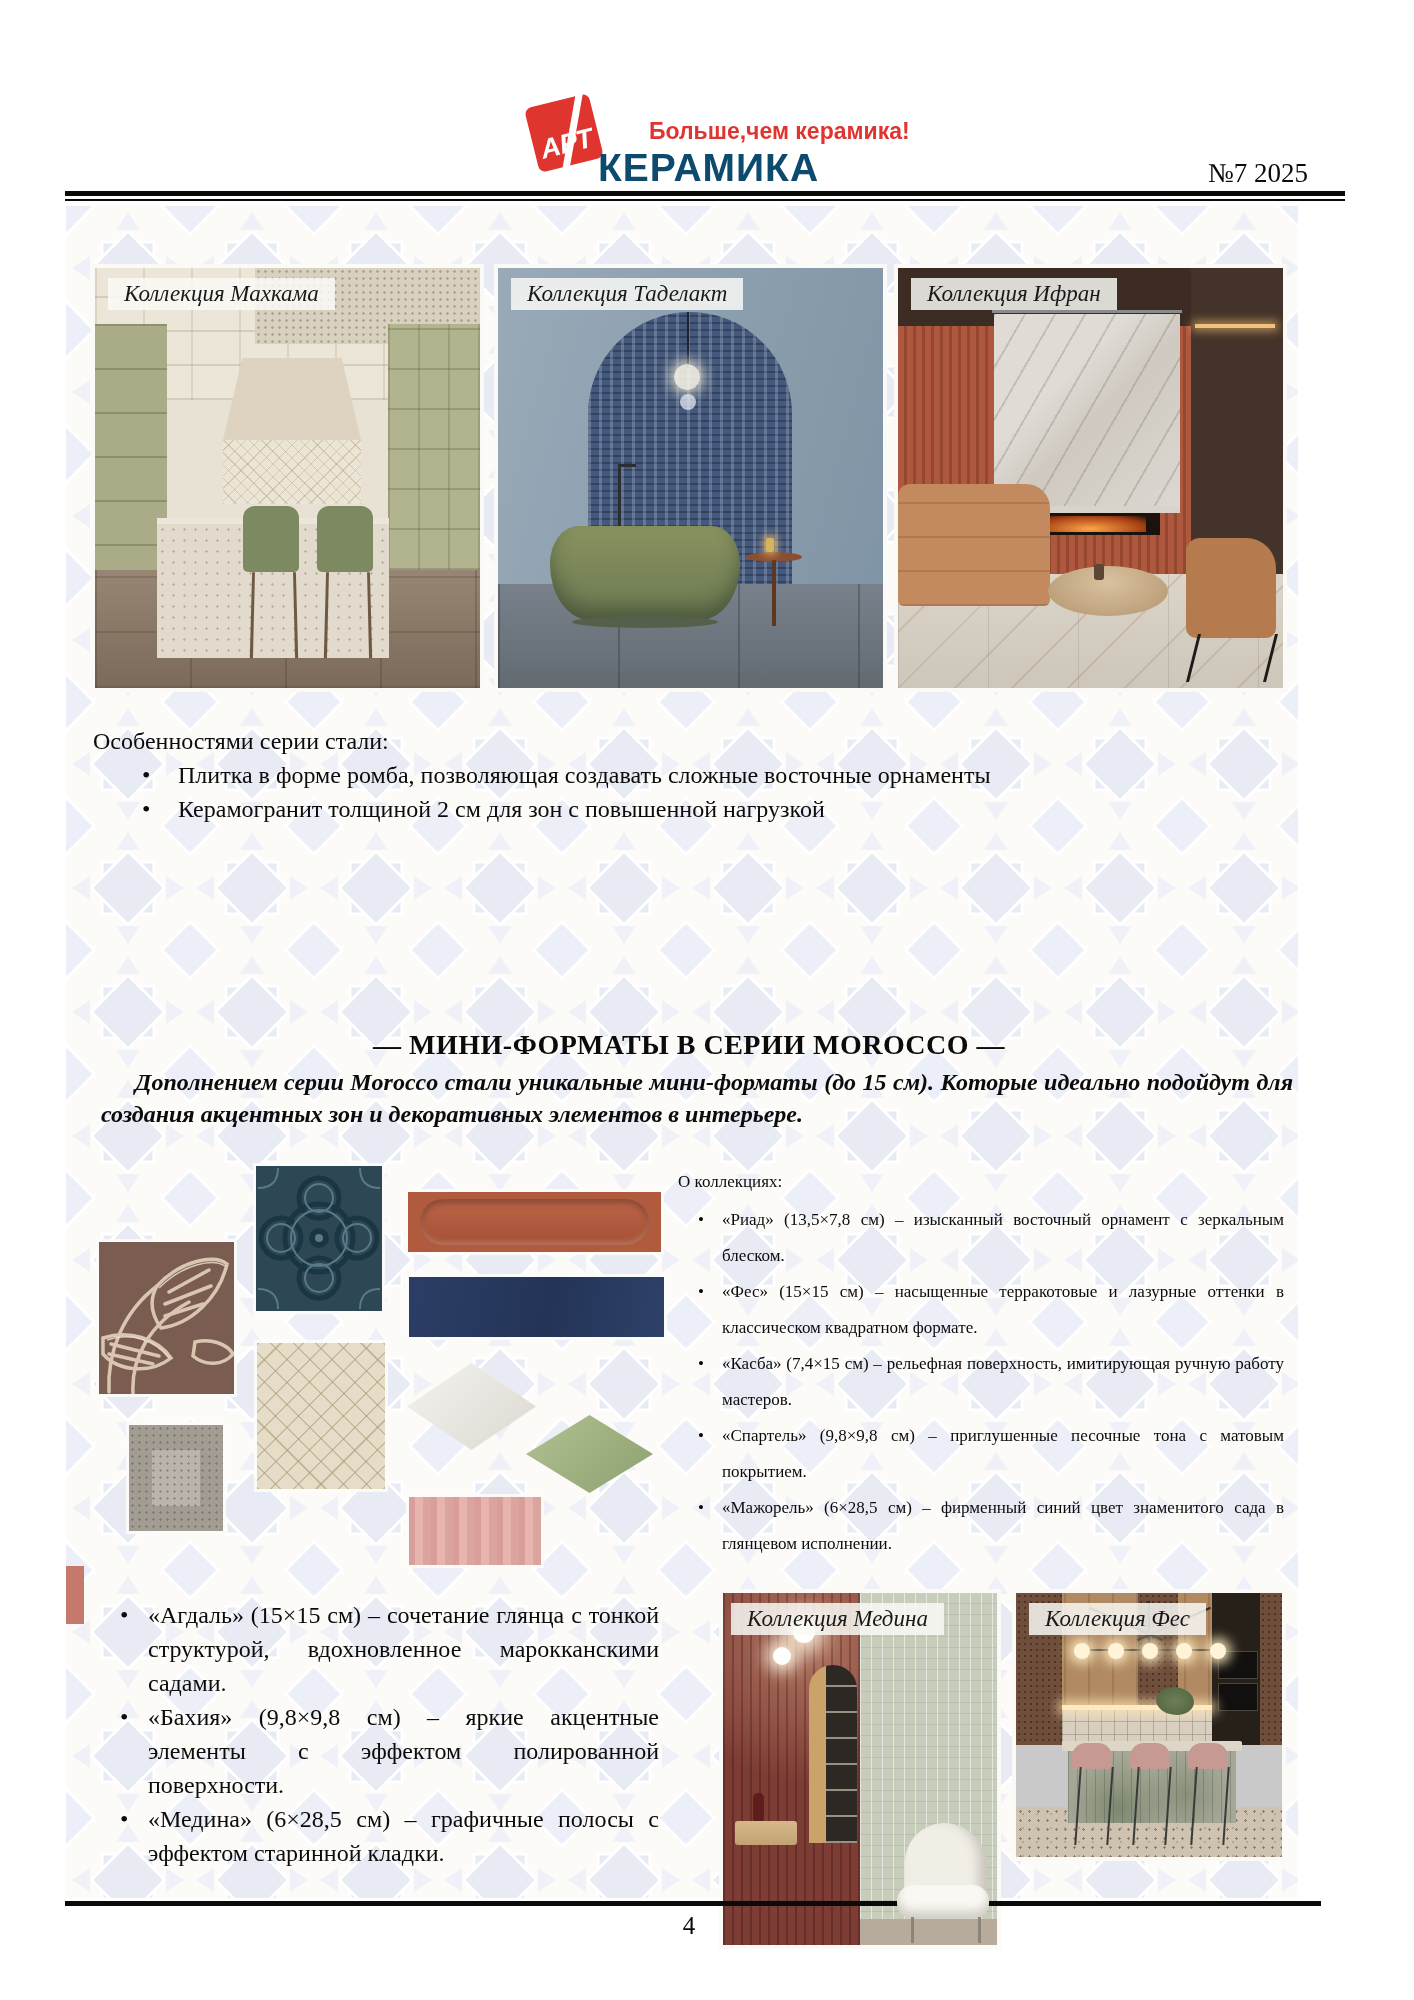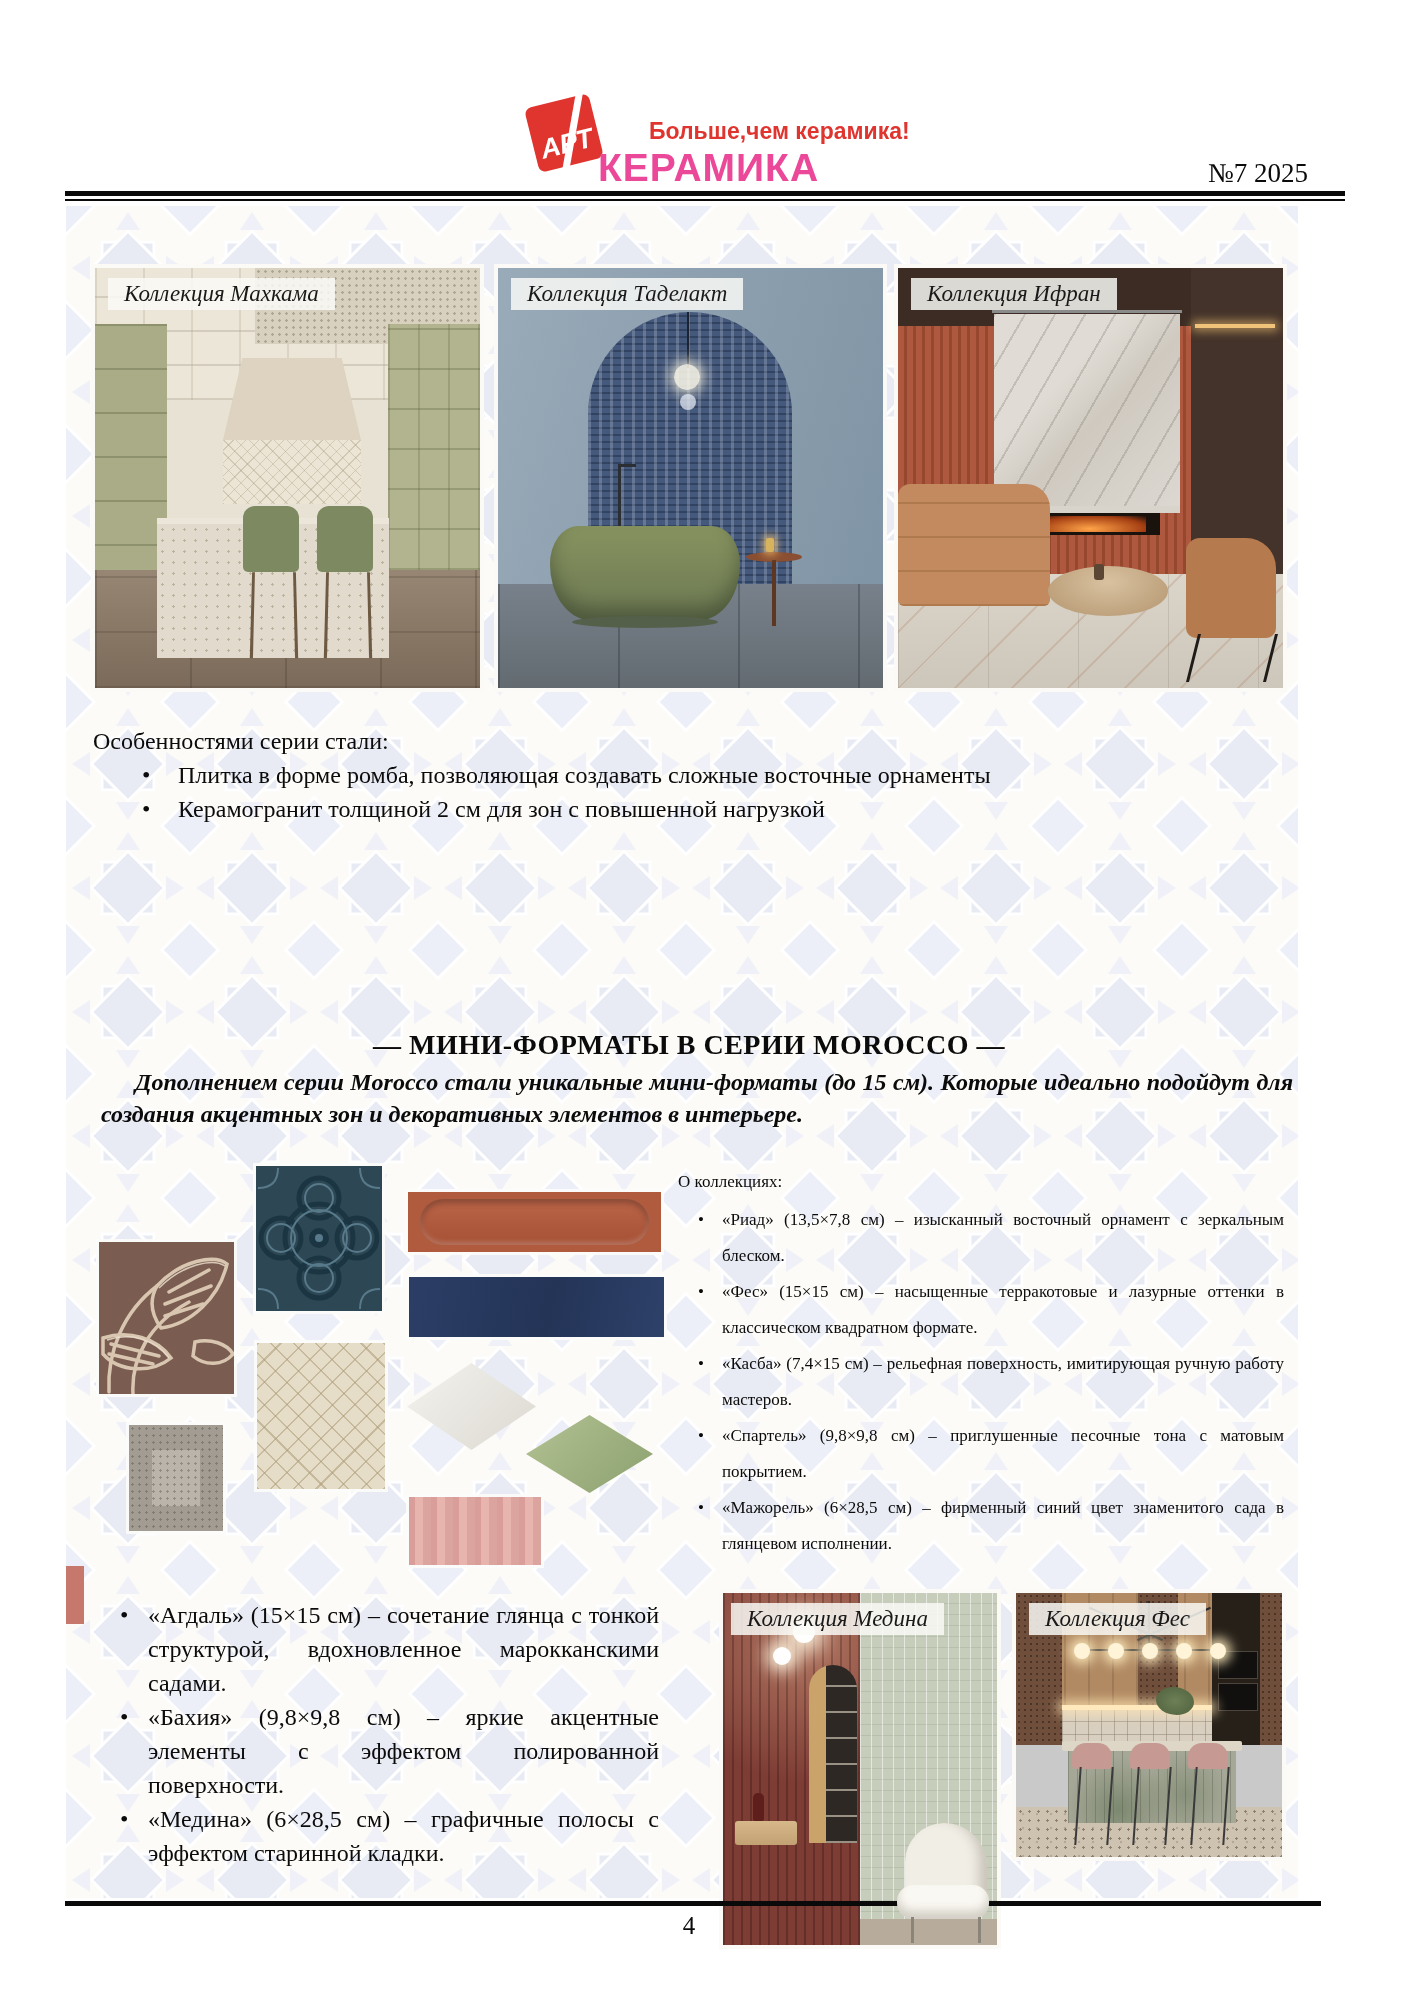--- a/index.html
+++ b/index.html
@@ -8,21 +8,21 @@
 
   
   .logo-shape{position:absolute;left:531px;top:100px;width:66px;height:66px;background:#e0342f;
               transform:rotate(-14deg);border-radius:7px;}
   .logo-shape::after{content:"";position:absolute;left:38px;top:-6px;width:7px;height:80px;background:#ffffff;
               transform:rotate(24deg);}
   .logo-art{position:absolute;left:0;right:0;bottom:6px;text-align:center;color:#fff;
             font-family:"Liberation Sans", sans-serif;font-weight:bold;font-style:italic;font-size:27px;}
   .logo-slogan{position:absolute;left:649px;top:118px;color:#e0342f;
                font-family:"Liberation Sans", sans-serif;font-weight:bold;font-size:23px;}
-  .logo-keramika{position:absolute;left:598px;top:146px;color:#ec4899;
+  .logo-keramika{position:absolute;left:598px;top:146px;color:#0c4a6e;
                font-family:"Liberation Sans", sans-serif;font-weight:bold;font-size:39px;letter-spacing:1px;}
   .issue{position:absolute;left:1208px;top:158px;font-size:27px;}
   .rule-top-a{position:absolute;left:65px;top:191px;width:1280px;height:5px;background:#0a0a0a;}
   .rule-top-b{position:absolute;left:65px;top:199px;width:1280px;height:2px;background:#0a0a0a;}
 
   
   .pattern-wrap{position:absolute;left:66px;top:206px;width:1232px;height:1692px;}
 
   
   .photo{position:absolute;overflow:hidden;background:#c9c9c9;box-shadow:0 0 0 4px #fbfaf7;}

